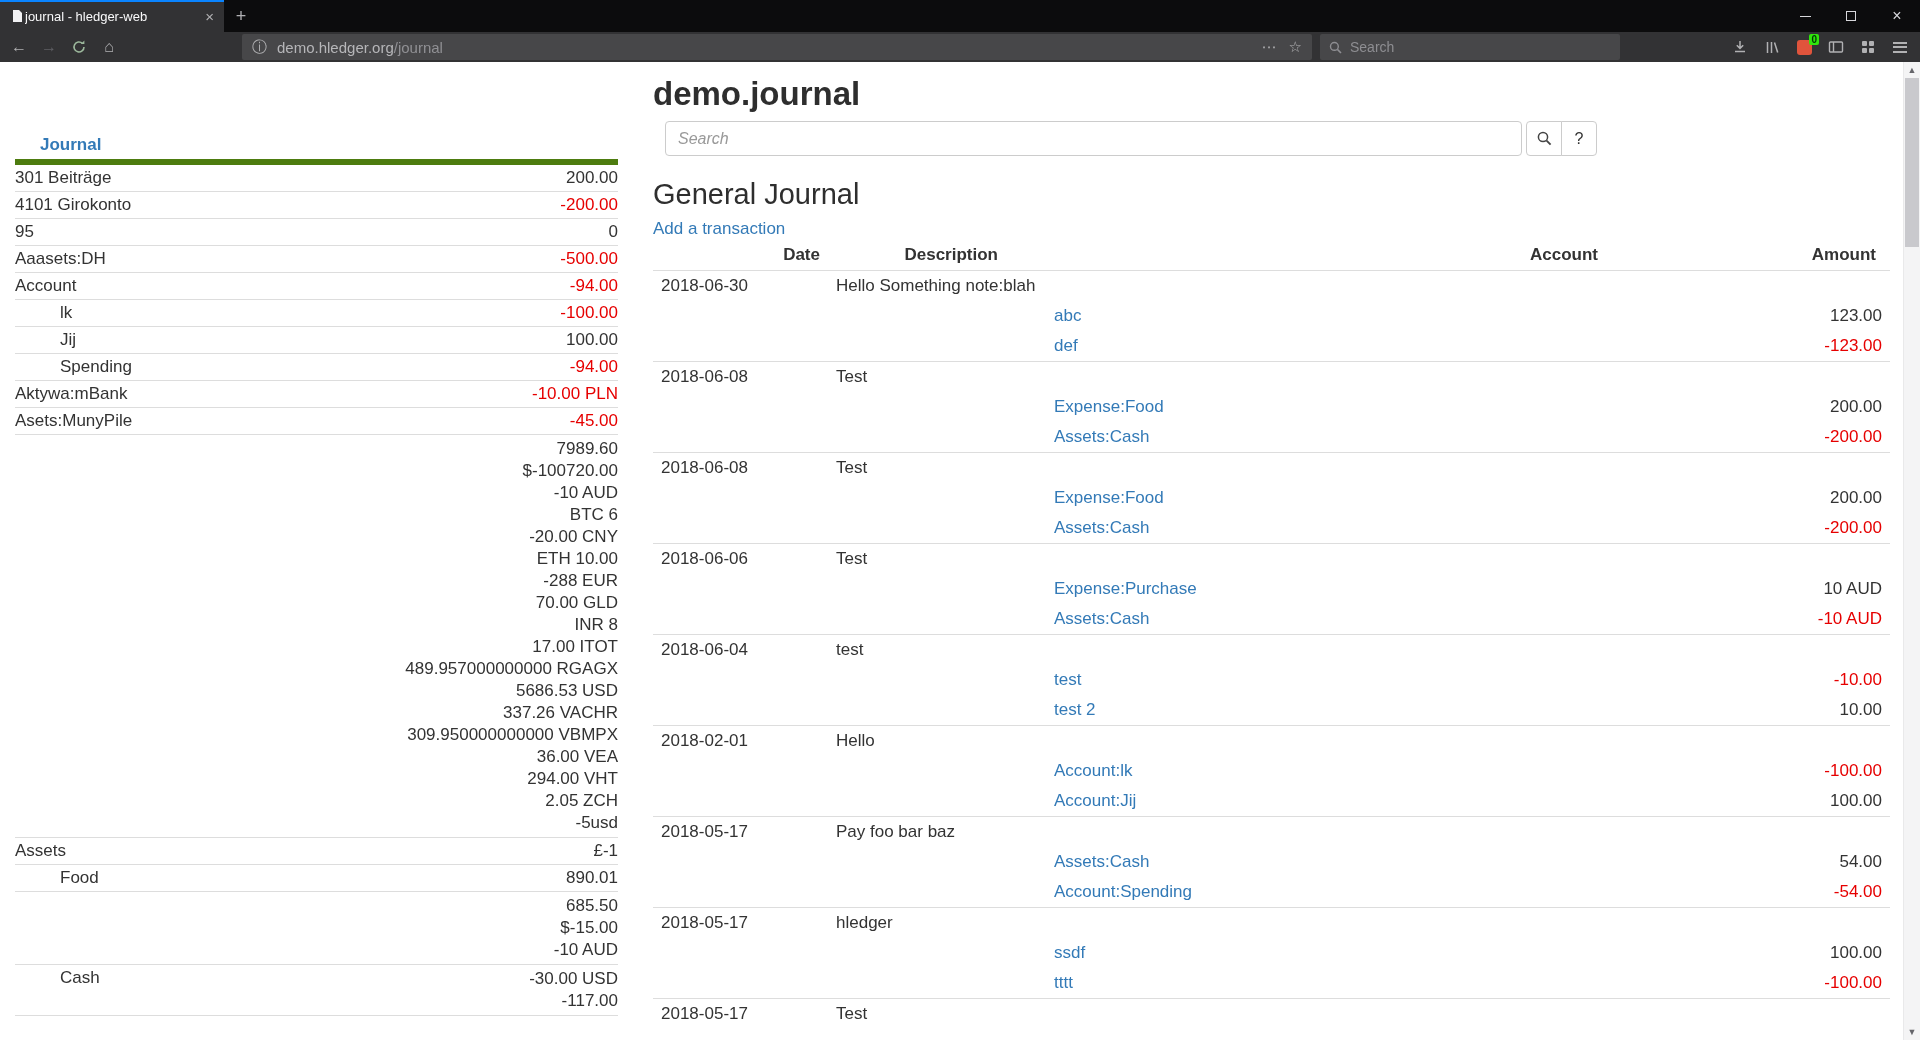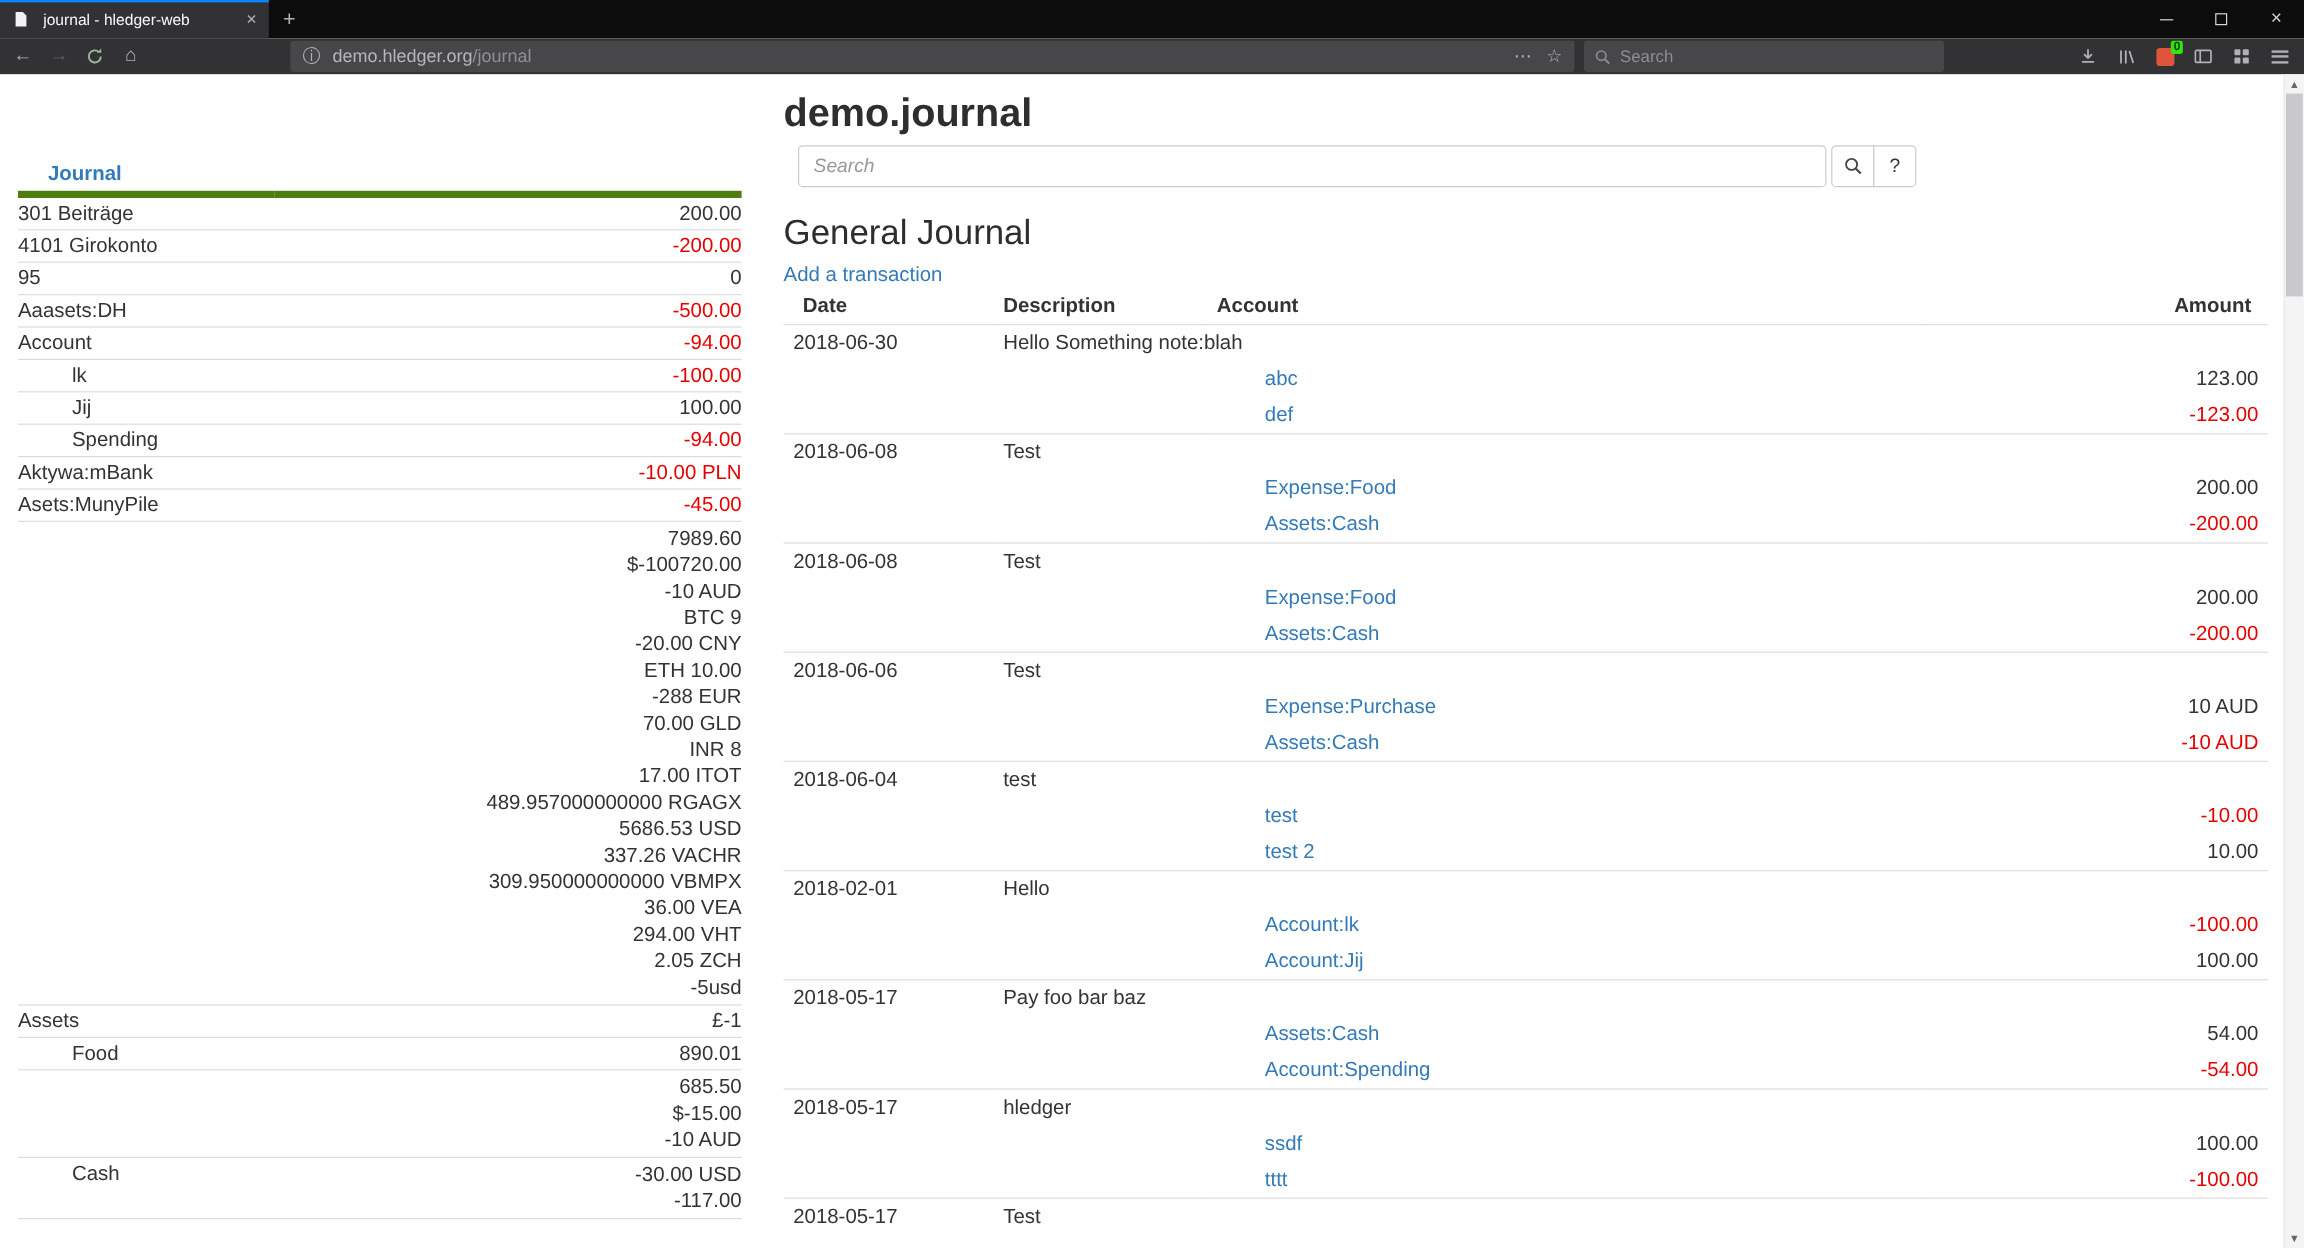--- a/index.html
+++ b/index.html
@@ -2,21 +2,21 @@
 <html style="--link: #337ab7; --negative: #e60000; --tab-accent: #0a84ff;"><head>
 <meta charset="utf-8">
 <style>
   * { box-sizing: border-box; margin: 0; padding: 0; }
   html,body { width:1920px; height:1040px; overflow:hidden; background:#fff;
               font-family:"Liberation Sans", sans-serif; }
 
   
   .titlebar { height:32px; background:#0c0c0d; display:flex; align-items:stretch; color:#b1b1b3; }
   .tab { width:224px; background:#323234; position:relative; display:flex; align-items:center;
-         padding:0 8px 0 10px; gap:12px; }
+         padding:0 8px 0 10px; gap:1px; }
   .tab-accent { position:absolute; top:0; left:0; right:0; height:2px; background:var(--tab-accent,#0a84ff); }
   .tab-title { color:#f9f9fa; font-size:13px; flex:1; white-space:nowrap; overflow:hidden; }
   .tab-close { color:#b1b1b3; font-size:15px; line-height:15px; padding:0 2px; cursor:default; }
   .newtab { width:34px; display:flex; align-items:center; justify-content:center;
             font-size:18px; color:#b1b1b3; }
   .win-controls { margin-left:auto; display:flex; }
   .win-btn { width:46px; display:flex; align-items:center; justify-content:center; color:#d7d7db; }
   .min-glyph { width:11px; height:1px; background:currentColor; display:inline-block; }
   .max-glyph { width:10px; height:10px; border:1px solid currentColor; display:inline-block; }
   .close-glyph { font-size:16px; line-height:16px; }
@@ -68,21 +68,21 @@
   .search-input::placeholder { color:#999; font-style:italic; }
   .btn-group { display:flex; margin-left:4px; }
   .btn { height:35px; width:36px; background:#fff; border:1px solid #ccc; display:flex;
          align-items:center; justify-content:center; font-size:16px; color:#333; cursor:default; }
   .btn.first { border-radius:4px 0 0 4px; }
   .btn.last { border-radius:0 4px 4px 0; margin-left:-1px; }
   .main h2 { margin:0; padding-top:21px; font-size:29px; font-weight:400; color:#2e2e2e; line-height:34px; }
   .add-link { display:inline-block; margin-top:8px; font-size:17px; line-height:20px;
               color:var(--link,#337ab7); text-decoration:none; }
   table.journal { width:100%; border-collapse:collapse; margin-top:1px; font-size:17px; color:#333; }
-  table.journal th { text-align:left; font-weight:bold; padding:5px 8px; line-height:20px; }
+  table.journal th { text-align:right; font-weight:bold; padding:5px 8px; line-height:20px; }
   table.journal th.h-date { padding-left:16px; }
   table.journal th.h-amount, td.amt { text-align:right; padding-right:14px; }
   table.journal td { padding:5px 8px; line-height:20px; vertical-align:top; }
   tr.txn-title td { border-top:1px solid #ddd; }
   td.date { padding-left:16px; white-space:nowrap; }
   td.acct-cell { padding-left:17px; }
   td.acct-cell a { color:var(--link,#337ab7); text-decoration:none;margin-left:40px; }
   td.amt { white-space:nowrap; }
 
   
@@ -232,21 +232,21 @@
           <tr class="acct-row">
             <td class="acct"><a href="#">Asets:MunyPile</a></td>
             <td class="bal"><span class="neg">-45.00</span></td>
           </tr>
           <tr class="acct-row">
             <td class="acct"></td>
             <td class="bal multi">
               <span>7989.60</span>
               <span>$-100720.00</span>
               <span>-10 AUD</span>
-              <span>BTC 9</span>
+              <span>BTC 6</span>
               <span>-20.00 CNY</span>
               <span>ETH 10.00</span>
               <span>-288 EUR</span>
               <span>70.00 GLD</span>
               <span>INR 8</span>
               <span>17.00 ITOT</span>
               <span>489.957000000000 RGAGX</span>
               <span>5686.53 USD</span>
               <span>337.26 VACHR</span>
               <span>309.950000000000 VBMPX</span>

